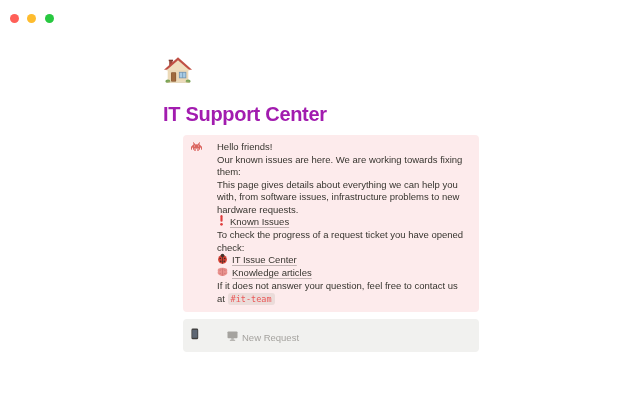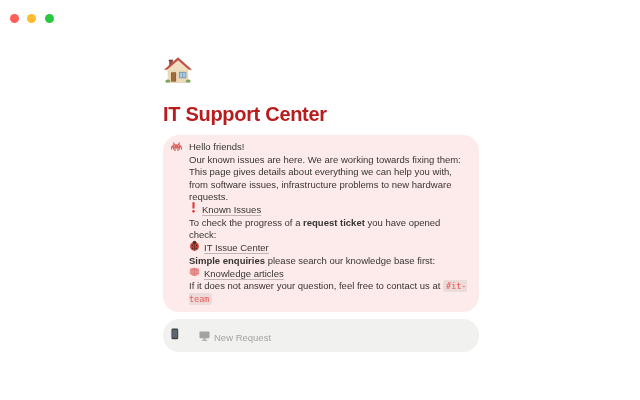--- a/index.html
+++ b/index.html
@@ -17,36 +17,36 @@
   .dot.yellow { background: #febc2e; }
   .dot.green { background: #28c840; }
 
   .content { width: 316px; margin-left: 163px; }
 
   .page-icon { margin-top: 33px; width: 30px; height: 30px; cursor: pointer; }
   .page-icon svg { width: 30px; height: 30px; display: block; }
 
   .page-title {
     margin: 16px 0 0; font-size: 20px; line-height: 26px;
-    font-weight: 700; letter-spacing: -0.3px; color: #b91c1c;
+    font-weight: 700; letter-spacing: -0.3px; color: #a21caf;
   }
 
   .callout {
-    margin-top: 8px; display: flex; gap: 6px;
-    padding: 6px 12px 7px 8px; border-radius: 16px;
+    margin-top: 8px; display: flex; gap: 14px;
+    padding: 6px 12px 7px 8px; border-radius: 4px; margin-left: 20px;
   }
   .callout.pink { background: #fdebec; }
   .callout.gray { background: #f1f1ef; margin-top: 7px; padding-top: 8px; }
   .callout-icon { width: 12px; flex: 0 0 12px; padding-top: 1px; }
   .callout-icon svg { display: block; }
   .callout-body { flex: 1; font-size: 9.5px; line-height: 12.5px; }
   .callout-body p { margin: 0; }
-  b { font-weight: 700; }
+  b { font-weight: 400; }
 
-  .link-row { display: flex; align-items: flex-end; gap: 4px; height: 13px; }
+  .link-row { display: flex; align-items: center; gap: 4px; height: 13px; }
   .link-row svg { flex: 0 0 auto; }
   .page-link {
     text-decoration: underline;
     text-decoration-color: rgba(55,53,47,0.3);
     text-underline-offset: 1.5px;
     cursor: pointer;
   }
   .inline-code {
     font-family: "DejaVu Sans Mono", monospace;
     font-size: 8.5px; color: #eb5757;
@@ -142,21 +142,20 @@
               <rect x="5.6" y="2.4" width="0.8" height="9.3" fill="#46342c"></rect>
               <circle cx="3.6" cy="5.9" r="0.85" fill="#3a2a24"></circle>
               <circle cx="8.4" cy="5.9" r="0.85" fill="#3a2a24"></circle>
               <circle cx="4.1" cy="8.9" r="0.85" fill="#3a2a24"></circle>
               <circle cx="7.9" cy="8.9" r="0.85" fill="#3a2a24"></circle>
             </svg>
           </span>
           <span class="page-link">IT Issue Center</span>
         </div>
 
-        <p><b>Simple enquiries</b><span> please search our knowledge base first:</span></p>
 
         <div class="link-row">
           <span>
             <svg width="11" height="10" viewBox="0 0 12 10">
               <path fill="#e9928e" d="M3 1 C1 1 .4 3 1 4.5 C.2 6 1 8 3 8.5 C4 9.6 8 9.6 9 8.5 C11 8 11.8 6 11 4.5 C11.6 3 11 1 9 1 C8 .1 4 .1 3 1 Z"></path>
               <path fill="none" stroke="#c96f6d" stroke-width="0.7" d="M6 1 V9 M2.6 3 C3.6 3.4 4.4 3 4.6 2 M9.4 3 C8.4 3.4 7.6 3 7.4 2 M2.6 6.6 C3.6 6.2 4.4 6.6 4.6 7.6 M9.4 6.6 C8.4 6.2 7.6 6.6 7.4 7.6"></path>
             </svg>
           </span>
           <span class="page-link">Knowledge articles</span>
         </div>

